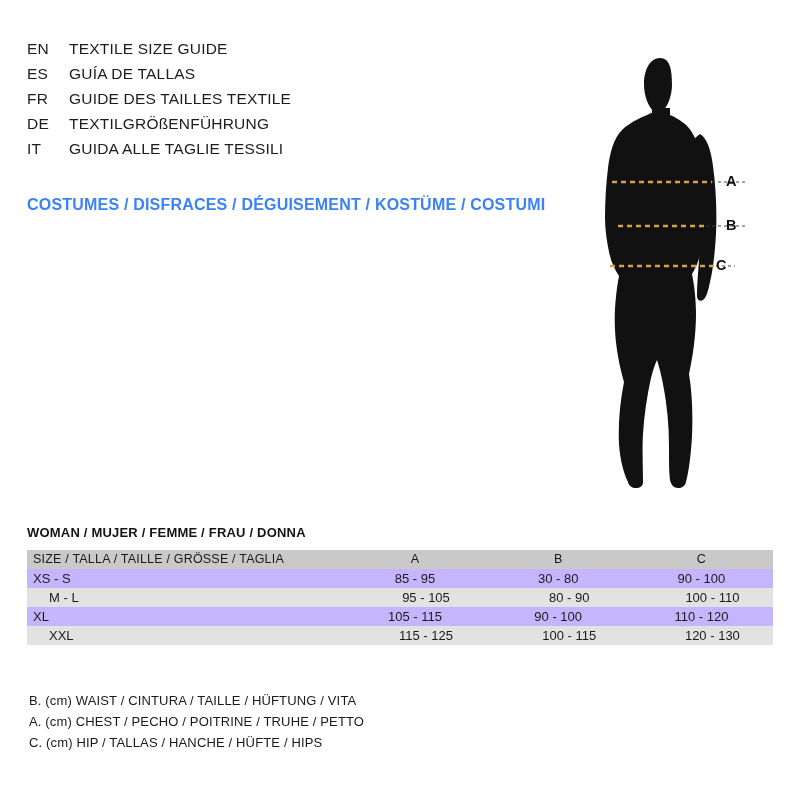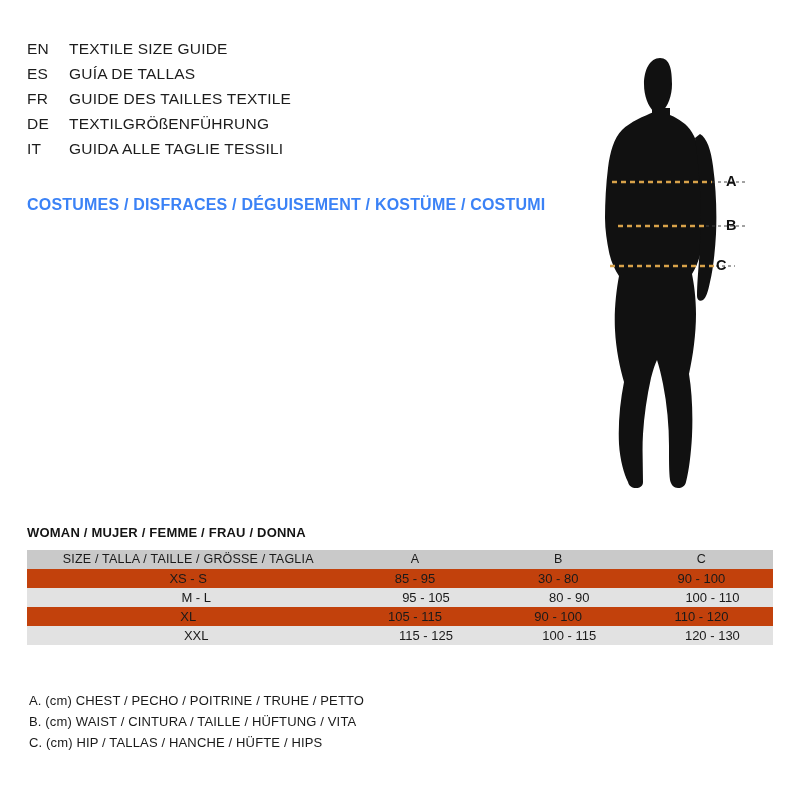--- a/index.html
+++ b/index.html
@@ -102,28 +102,28 @@
     font-weight: normal;
     text-align: center;
   }
   table.size-table thead th {
     background: #c9c9c9;
     font-size: 12.5px;
     letter-spacing: 0.2px;
   }
   table.size-table th.col-label,
   table.size-table td.col-label {
-    text-align: center;
+    text-align: left;
     padding-left: 6px;
     width: 335px;
   }
   table.size-table th.col-a, table.size-table td.col-a { width: 137px; }
   table.size-table th.col-b, table.size-table td.col-b { width: 137px; }
   table.size-table th.col-c, table.size-table td.col-c { width: 137px; }
-  table.size-table tbody tr.odd td { background: #c2410c; }
+  table.size-table tbody tr.odd td { background: #c4b5fd; }
   table.size-table tbody tr.even td { background: #e2e2e2; padding-left: 22px; }
 
   
   .legend {
     position: absolute;
     left: 29px;
     top: 690px;
     font-size: 13px;
     color: #1a1a1a;
   }
@@ -260,18 +260,18 @@
       <tr class="even">
         <td class="col-label">XXL</td>
         <td class="col-a">115 - 125</td>
         <td class="col-b">100 - 115</td>
         <td class="col-c">120 - 130</td>
       </tr>
     </tbody>
   </table>
 
   <div class="legend">
+    <div class="legend-row">B. (cm) WAIST / CINTURA / TAILLE / HÜFTUNG / VITA</div>
     <div class="legend-row">A. (cm) CHEST / PECHO / POITRINE / TRUHE / PETTO</div>
-    <div class="legend-row">B. (cm) WAIST / CINTURA / TAILLE / HÜFTUNG / VITA</div>
     <div class="legend-row">C. (cm) HIP / TALLAS / HANCHE / HÜFTE / HIPS</div>
   </div>
 
 </div>
 
 </body></html>

